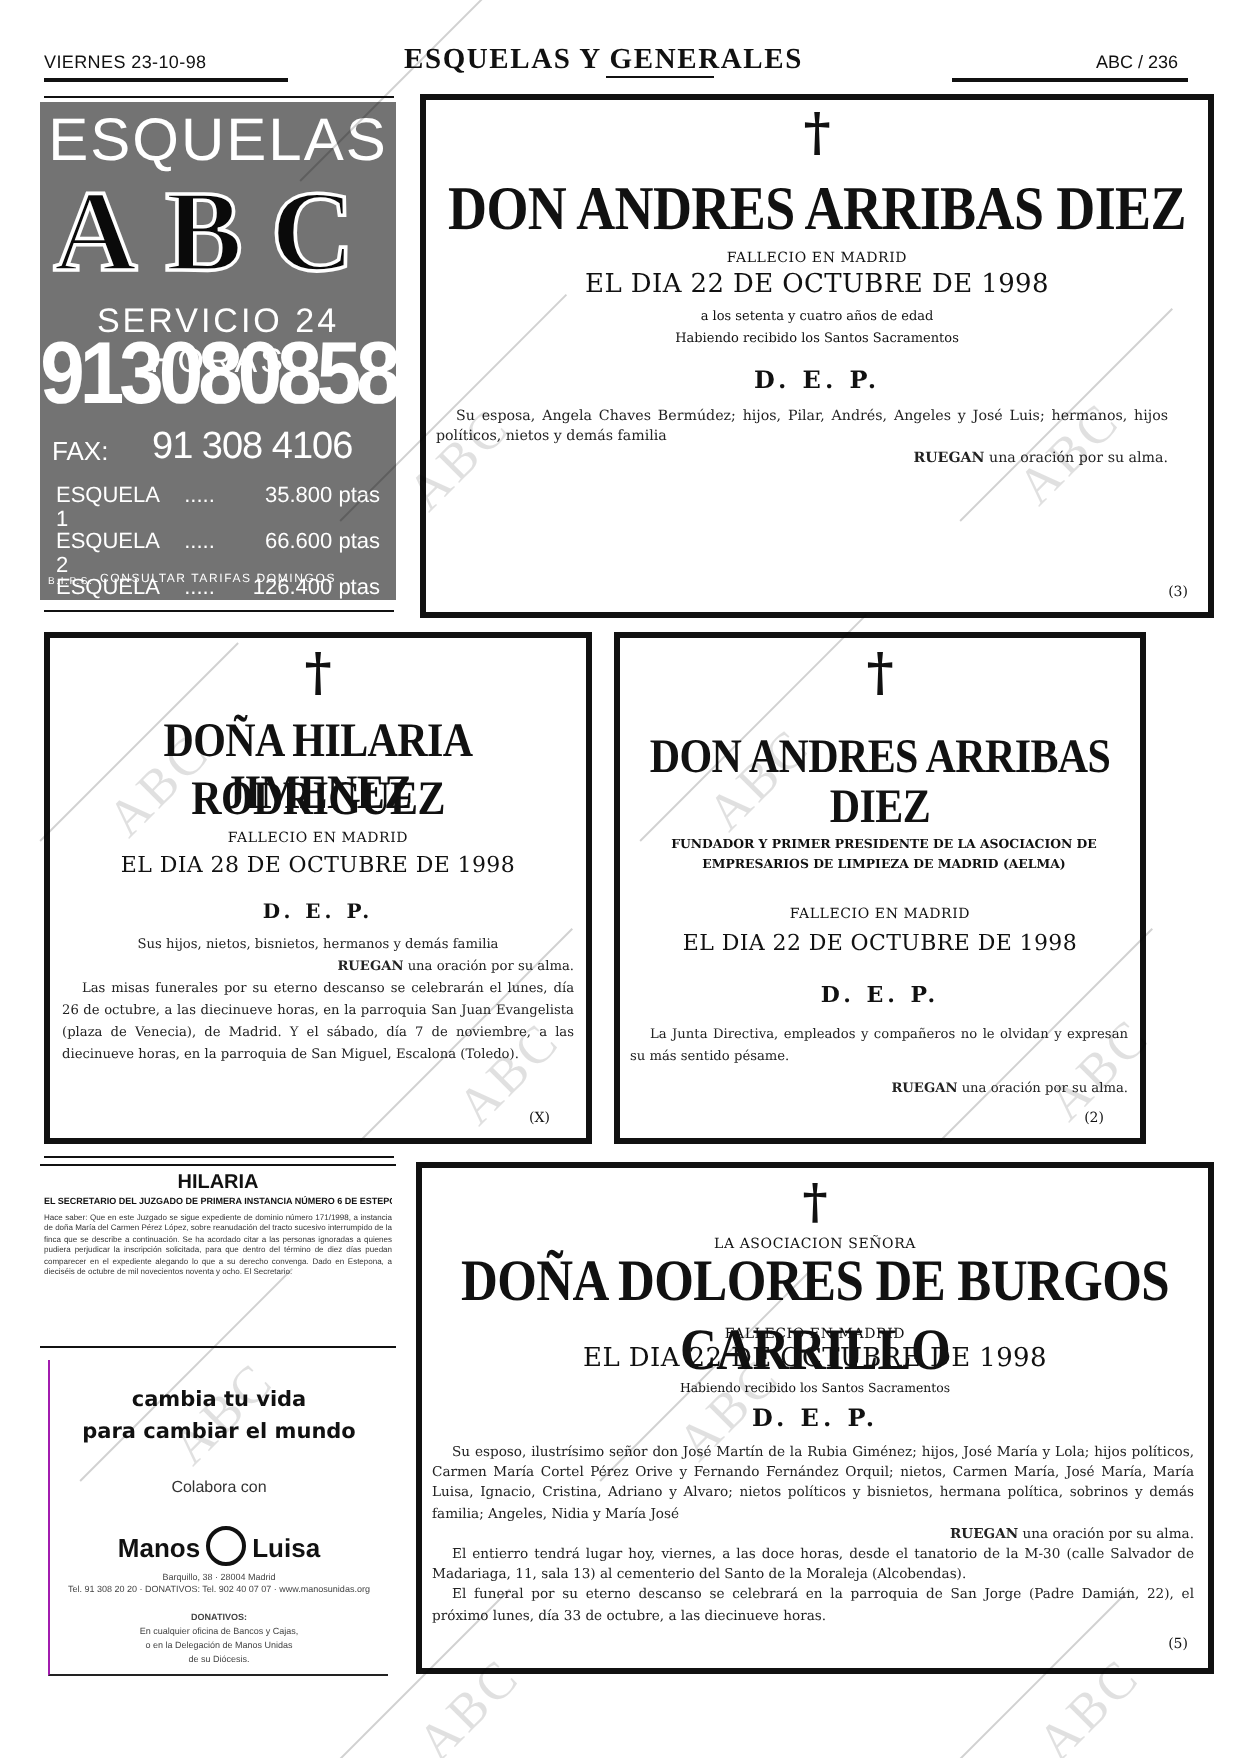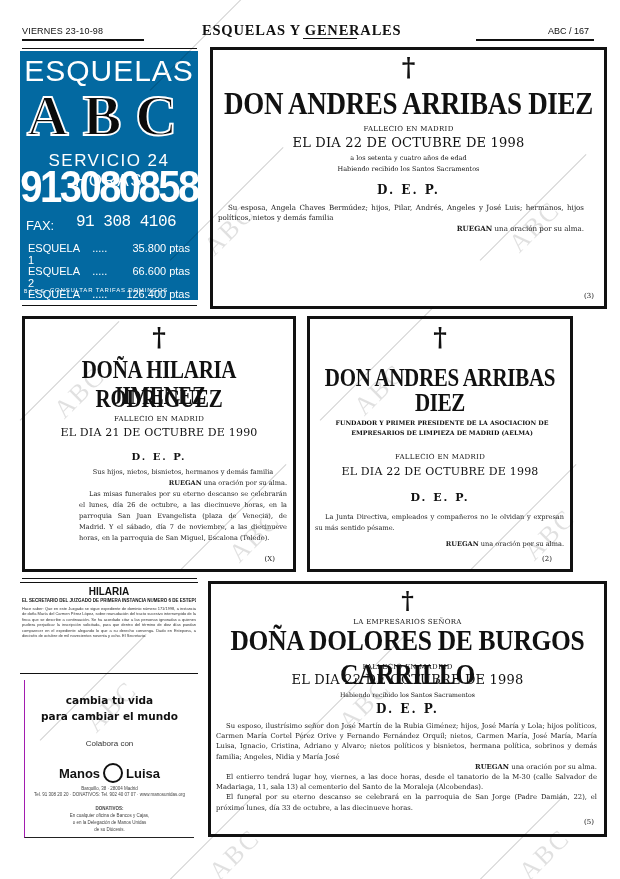--- a/index.html
+++ b/index.html
@@ -6,27 +6,27 @@
   body { width: 620px; height: 879px; position: relative; overflow: hidden; font-family: "DejaVu Serif", serif; color: #111; }
   .abs { position: absolute; }
 
   
   .hdr-date { left: 22px; top: 26px; font-family: "Liberation Sans", sans-serif; font-size: 9px; letter-spacing: 0.2px; }
   .hdr-section { left: 202px; top: 22px; font-family: "Liberation Serif", serif; font-weight: bold; font-size: 14.5px; letter-spacing: 0.8px; }
   .hdr-page { left: 548px; top: 26px; font-family: "Liberation Sans", sans-serif; font-size: 9px; }
   .hdr-rule { height: 1.5px; background: #111; }
 
   
-  .adbox { left: 20px; top: 51px; width: 178px; height: 249px; background: #0369a1; color: #fff; box-sizing: border-box; }
+  .adbox { left: 20px; top: 51px; width: 178px; height: 249px; background: #737373; color: #fff; box-sizing: border-box; }
   .ad-title { position: absolute; left: 0; width: 100%; text-align: center; top: 3px; font-family: "Liberation Sans", sans-serif; font-size: 30px; letter-spacing: 1px; }
   .ad-abc { position: absolute; left: 0; width: 100%; text-align: center; top: 36px; font-family: "Liberation Serif", serif; font-weight: bold; font-size: 58px; letter-spacing: 14px; color: #0a0a0a; -webkit-text-stroke: 1.8px #fff; line-height: 1; }
   .ad-service { position: absolute; left: 0; width: 100%; text-align: center; top: 100px; font-family: "Liberation Sans", sans-serif; font-size: 17px; letter-spacing: 1.5px; }
   .ad-phone { position: absolute; left: 0; width: 100%; text-align: center; top: 114px; font-family: "Liberation Sans", sans-serif; font-size: 40px; font-weight: bold; letter-spacing: -2.5px; transform: scaleY(1.1); }
   .ad-fax { position: absolute; left: 6px; top: 167px; font-family: "Liberation Sans", sans-serif; font-size: 13px; }
-  .ad-faxnum { position: absolute; left: 56px; top: 162px; font-family: Liberation Mono, monospace; font-size: 16px; letter-spacing: -0.5px; }
+  .ad-faxnum { position: absolute; left: 56px; top: 162px; font-family: Liberation Sans, sans-serif; font-size: 19px; letter-spacing: -0.5px; }
   .ad-prices { position: absolute; left: 8px; top: 192px; width: 162px; font-family: "Liberation Sans", sans-serif; font-size: 11px; line-height: 11.5px; }
   .ad-prices .row { display: flex; justify-content: space-between; }
   .ad-prices .row span:nth-child(2) { width: 30px; text-align: center; }
   .ad-prices .row span:nth-child(3) { width: 80px; text-align: right; }
   .ad-foot { position: absolute; left: 0; width: 100%; top: 236px; font-family: "Liberation Sans", sans-serif; font-size: 6px; letter-spacing: 0.8px; text-align: center; }
   .ad-foot .code { position: absolute; left: 4px; top: 1px; font-size: 5px; }
 
   
   .obit { border: 3px solid #111; box-sizing: border-box; background: #fff; }
   .cross { position: absolute; left: 50%; transform: translateX(-50%); font-family: "DejaVu Serif", serif; font-weight: bold; color: #111; }
@@ -58,21 +58,21 @@
 
   
   .wm { position: absolute; font-family: "Liberation Serif", serif; font-size: 26px; color: rgba(0,0,0,0.12); transform: rotate(-45deg); pointer-events: none; letter-spacing: 2px; }
   .wm-line { position: absolute; height: 0.8px; background: rgba(0,0,0,0.18); transform-origin: left center; transform: rotate(-45deg); pointer-events: none; }
 </style>
 </head>
 <body>
 
 <div class="abs hdr-date">VIERNES 23-10-98</div>
 <div class="abs hdr-section">ESQUELAS  Y  GENERALES</div>
-<div class="abs hdr-page">ABC / 167</div>
+<div class="abs hdr-page">ABC / 236</div>
 <div class="abs hdr-rule" style="left:22px; top:39px; width:122px;"></div>
 <div class="abs hdr-rule" style="left:303px; top:38px; width:54px; height:1px;"></div>
 <div class="abs hdr-rule" style="left:476px; top:39px; width:118px;"></div>
 <div class="abs hdr-rule" style="left:22px; top:48px; width:175px; height:1px;"></div>
 
 <div class="abs adbox">
   <div class="ad-title">ESQUELAS</div>
   <div class="ad-abc">ABC</div>
   <div class="ad-service">SERVICIO 24 HORAS</div>
   <div class="ad-phone">913080858</div>
@@ -120,23 +120,23 @@
     <p class="right ruegan"><b>RUEGAN</b><span> una oración por su alma.</span></p>
   </div>
   <div class="num" style="right:10px; bottom:6px;">(3)</div>
 </div>
 
 <div class="abs obit" style="left:22px; top:316px; width:274px; height:256px;">
   <div class="cross" style="top:3px; font-size:26px;">†</div>
   <div class="c name" style="top:41px; font-size:21px;">DOÑA HILARIA RODRIGUEZ</div>
   <div class="c name" style="top:65px; font-size:21px;">JIMENEZ</div>
   <div class="c small-caps" style="top:96px;">FALLECIO EN MADRID</div>
-  <div class="c date" style="top:107px; font-size:11px;">EL DIA 21 DE OCTUBRE DE 1990</div>
+  <div class="c date" style="top:107px; font-size:11px;">EL DIA 28 DE OCTUBRE DE 1998</div>
   <div class="c dep" style="top:132px; font-size:10px;">D. E. P.</div>
-  <div class="body-text" style="left:6px; right:6px; top:148px; font-size:6.6px; line-height:11px;margin-left:48px;">
+  <div class="body-text" style="left:6px; right:6px; top:148px; font-size:6.6px; line-height:11px;">
     <p style="text-align:center; text-indent:0;">Sus hijos, nietos, bisnietos, hermanos y demás familia</p>
     <p class="right ruegan"><b>RUEGAN</b><span> una oración por su alma.</span></p>
     <p>Las misas funerales por su eterno descanso se celebrarán el lunes, día 26 de octubre, a las diecinueve horas, en la parroquia San Juan Evangelista (plaza de Venecia), de Madrid. Y el sábado, día 7 de noviembre, a las diecinueve horas, en la parroquia de San Miguel, Escalona (Toledo).</p>
   </div>
   <div class="num" style="right:18px; bottom:6px;">(X)</div>
 </div>
 
 <div class="abs obit" style="left:307px; top:316px; width:266px; height:256px;">
   <div class="cross" style="top:3px; font-size:26px;">†</div>
   <div class="c name" style="top:47px; font-size:21px;">DON ANDRES ARRIBAS</div>
@@ -169,21 +169,21 @@
   <div class="m-small" style="top:106px;">Barquillo, 38 · 28004 Madrid</div>
   <div class="m-small" style="top:112px;">Tel. 91 308 20 20 · DONATIVOS: Tel. 902 40 07 07 · www.manosunidas.org</div>
   <div class="m-small" style="top:126px; font-weight:bold;">DONATIVOS:</div>
   <div class="m-small" style="top:133px;">En cualquier oficina de Bancos y Cajas,</div>
   <div class="m-small" style="top:140px;">o en la Delegación de Manos Unidas</div>
   <div class="m-small" style="top:147px;">de su Diócesis.</div>
 </div>
 
 <div class="abs obit" style="left:208px; top:581px; width:399px; height:256px;">
   <div class="cross" style="top:2px; font-size:24px;">†</div>
-  <div class="c small-caps" style="top:34px;">LA EMPRESARIOS SEÑORA</div>
+  <div class="c small-caps" style="top:34px;">LA ASOCIACION SEÑORA</div>
   <div class="c name" style="top:44px; font-size:25.5px;">DOÑA DOLORES DE BURGOS CARRILLO</div>
   <div class="c small-caps" style="top:79px;">FALLECIO EN MADRID</div>
   <div class="c date" style="top:88px; font-size:13px;">EL DIA 22 DE OCTUBRE DE 1998</div>
   <div class="c" style="top:107px; font-size:6.2px;">Habiendo recibido los Santos Sacramentos</div>
   <div class="c dep" style="top:118px; font-size:12px;">D. E. P.</div>
   <div class="body-text" style="left:5px; right:7px; top:137px; font-size:6.8px; line-height:10.2px;">
     <p>Su esposo, ilustrísimo señor don José Martín de la Rubia Giménez; hijos, José María y Lola; hijos políticos, Carmen María Cortel Pérez Orive y Fernando Fernández Orquil; nietos, Carmen María, José María, María Luisa, Ignacio, Cristina, Adriano y Alvaro; nietos políticos y bisnietos, hermana política, sobrinos y demás familia; Angeles, Nidia y María José</p>
     <p class="right ruegan"><b>RUEGAN</b><span> una oración por su alma.</span></p>
     <p>El entierro tendrá lugar hoy, viernes, a las doce horas, desde el tanatorio de la M-30 (calle Salvador de Madariaga, 11, sala 13) al cementerio del Santo de la Moraleja (Alcobendas).</p>
     <p>El funeral por su eterno descanso se celebrará en la parroquia de San Jorge (Padre Damián, 22), el próximo lunes, día 33 de octubre, a las diecinueve horas.</p>

